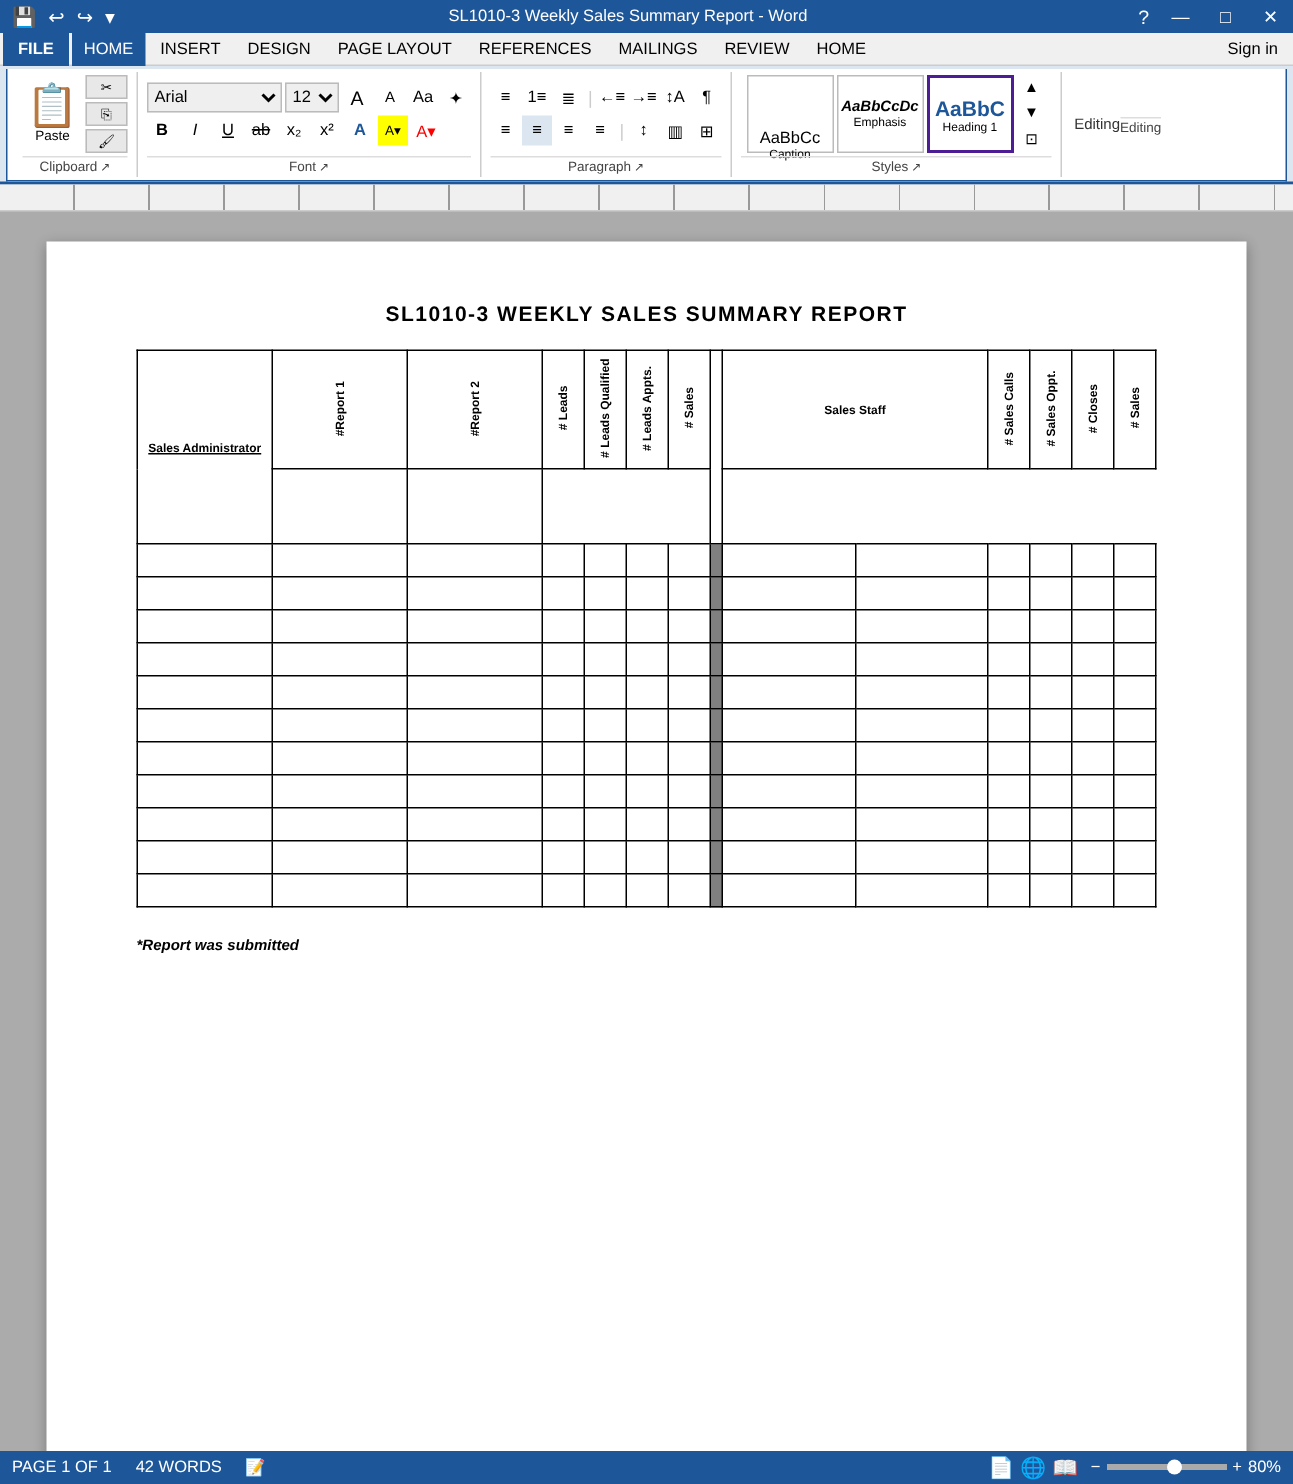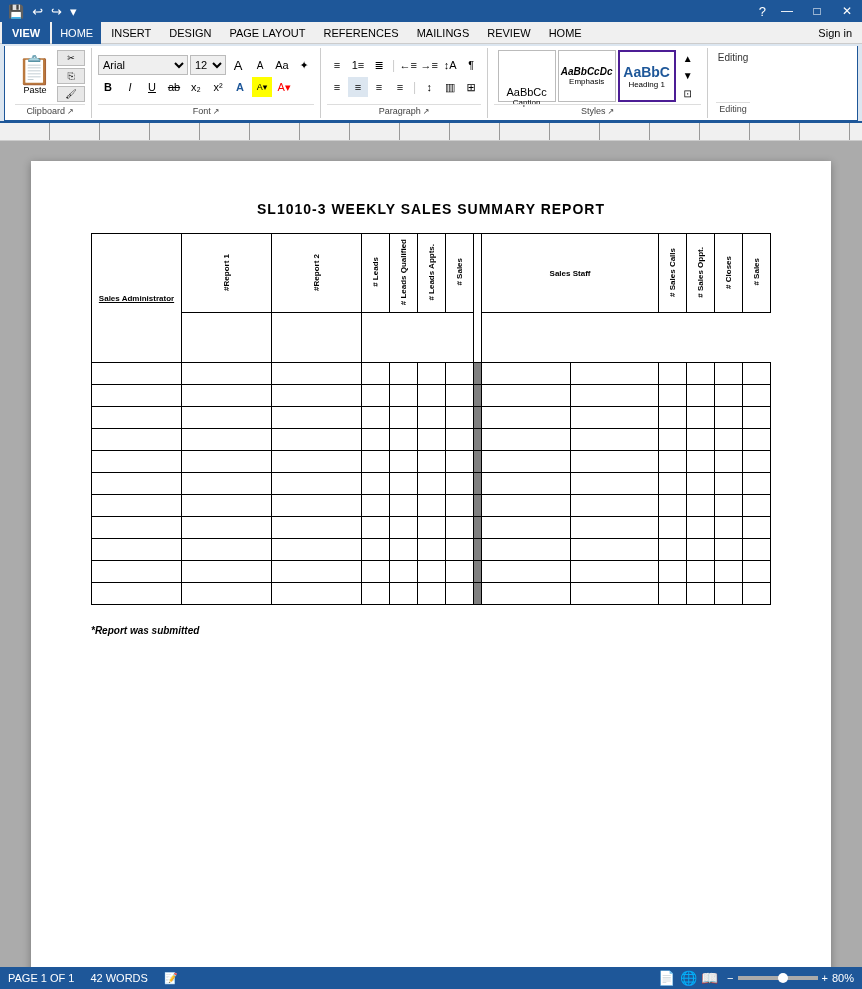--- a/index.html
+++ b/index.html
@@ -150,21 +150,21 @@
       cursor: pointer;
       font-size: 10px;
     }
     .style-item.active { border: 2px solid #1e5799; }
 
     .style-preview { font-size: 18px; font-weight: bold; }
 
     
     .editing-group {
       display: flex;
-      flex-direction: column;
+      flex-direction: row;
       align-items: center;
       justify-content: center;
       padding: 4px 8px;
     }
     .editing-label {
       font-size: 10px;
       color: #333;
     }
 
     
@@ -386,30 +386,33 @@
 </head>
 <body>
 
 <div id="top-bar">
   <div id="quick-access">
     <span class="qa-btn">💾</span>
     <span class="qa-btn">↩</span>
     <span class="qa-btn">↪</span>
     <span class="qa-btn">▾</span>
   </div>
+  <div id="title-bar-center" style="flex:1; text-align:center; color:white; font-size:11px; display:flex; align-items:center; justify-content:center;">
+    <span>SL1010-3 Weekly Sales Summary Report - Word</span>
+  </div>
   <div id="window-controls">
     <span style="color:white; font-size:13px; padding:0 6px; cursor:pointer; height:22px; display:flex; align-items:center;">?</span>
     <div class="win-btn">—</div>
     <div class="win-btn">□</div>
     <div class="win-btn close">✕</div>
   </div>
 </div>
 
 <div id="menu-bar">
-  <div class="menu-item menu-file">VIEW</div>
+  <div class="menu-item menu-file">FILE</div>
   <div class="menu-item active">HOME</div>
   <div class="menu-item">INSERT</div>
   <div class="menu-item">DESIGN</div>
   <div class="menu-item">PAGE LAYOUT</div>
   <div class="menu-item">REFERENCES</div>
   <div class="menu-item">MAILINGS</div>
   <div class="menu-item">REVIEW</div>
   <div class="menu-item">HOME</div>
   <div style="margin-left:auto;" class="menu-item">Sign in</div>
 </div>

